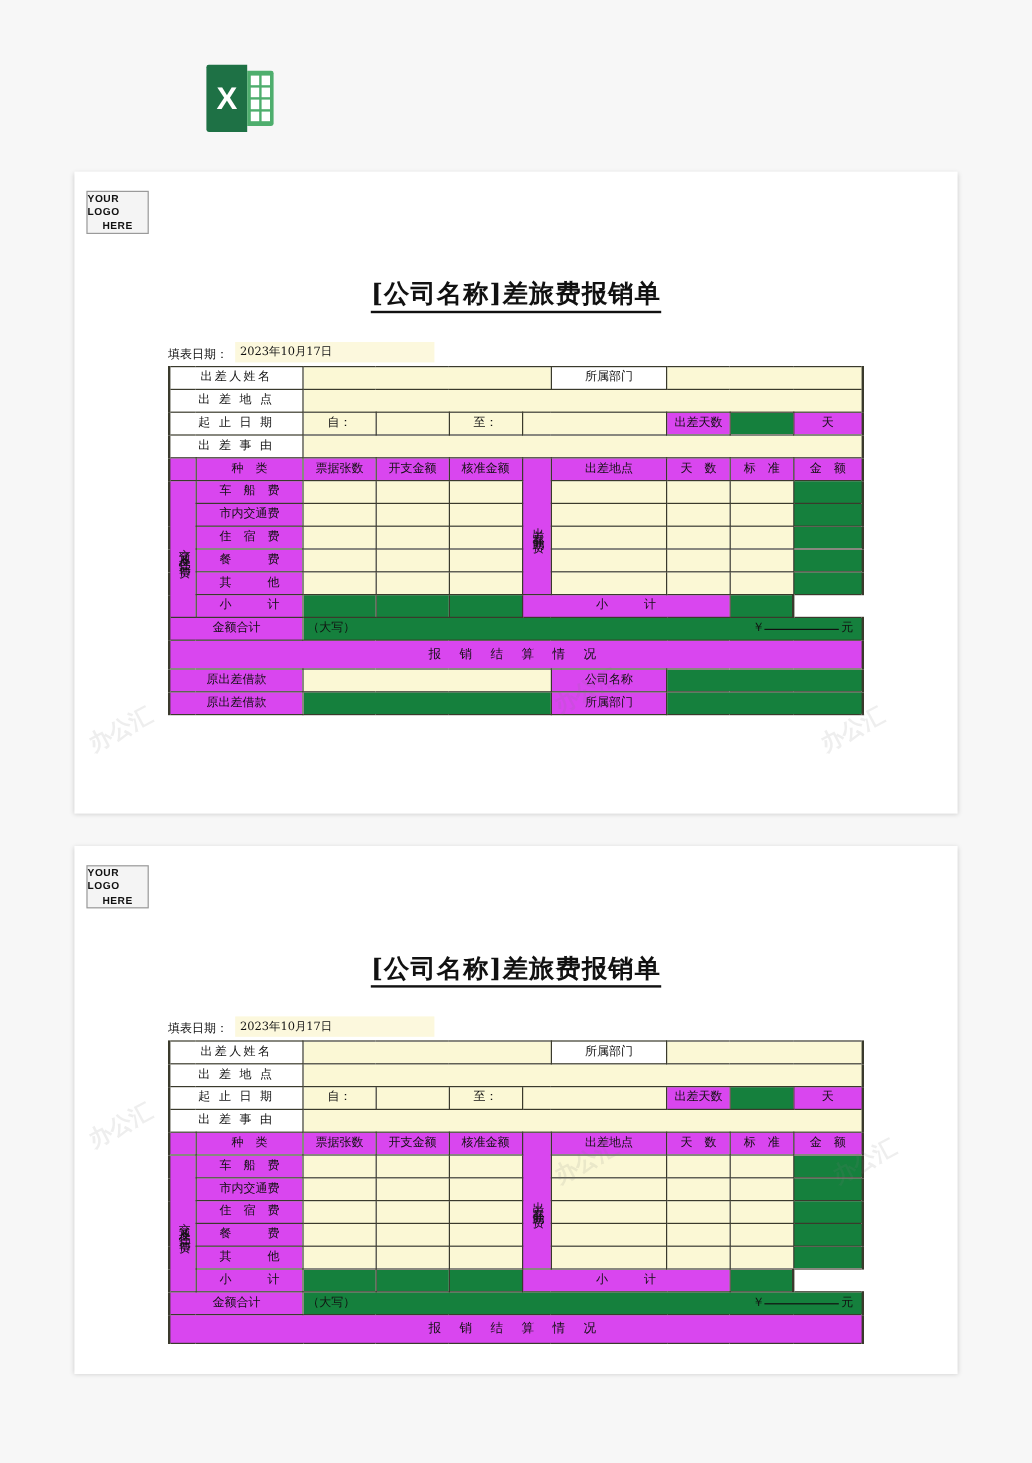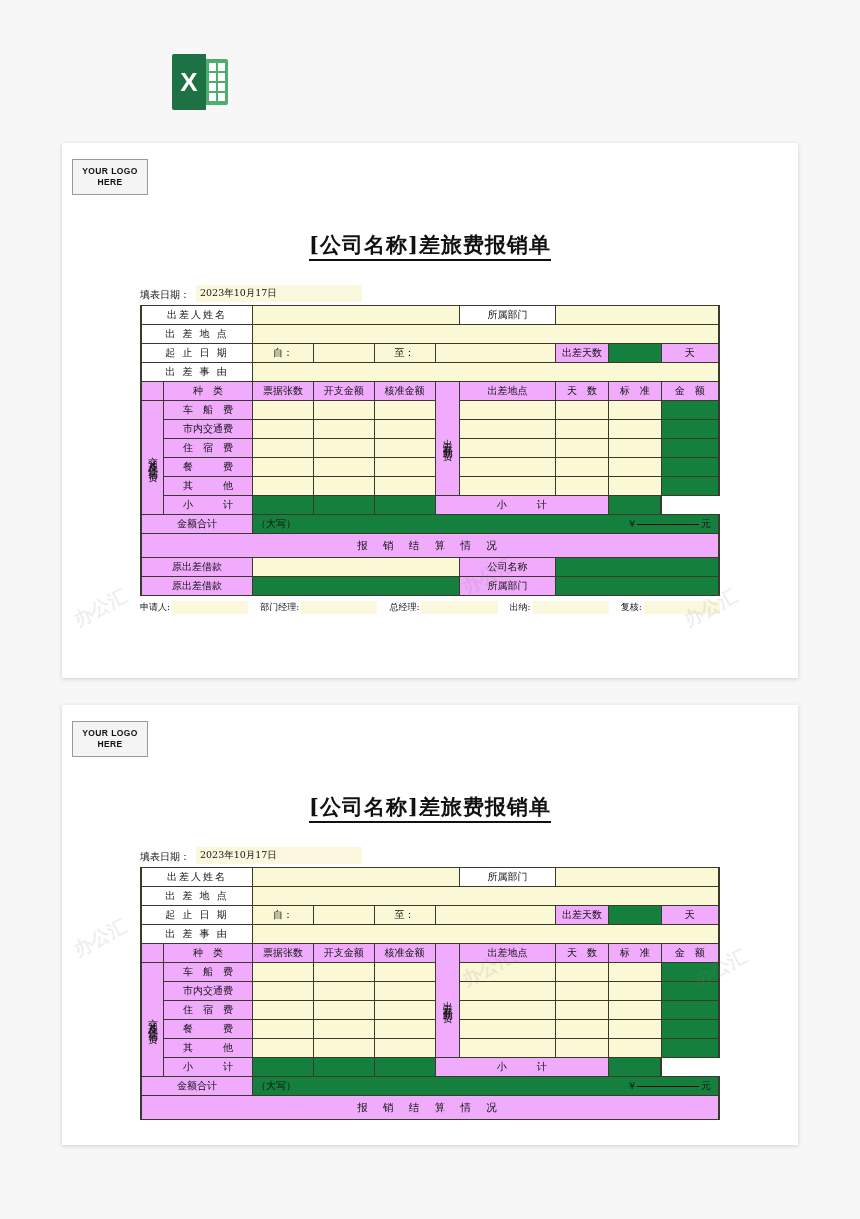--- a/index.html
+++ b/index.html
@@ -79,21 +79,21 @@
     background: #fff;
     box-shadow: 0 1px 4px rgba(0,0,0,.17);
     overflow: hidden;
   }
   #card1 { margin-top: 33px; height: 535px; }
   #card2 { margin-top: 27px; height: 440px; }
 
   .sheet { padding: 16px 0 0 0; position: relative; }
 
   .logo-box {
-    width: 76px; height: 36px;
+    width: 52px; height: 36px;
     border: 1px solid #9a9a9a;
     background: #f4f4f4;
     margin-left: 10px;
     display: flex; flex-direction: column;
     align-items: center; justify-content: center;
     font-size: 8.5px; font-weight: bold;
     letter-spacing: .4px; line-height: 1.3;
     color: #111;
     font-family: "Liberation Sans", sans-serif;
   }
@@ -146,21 +146,21 @@
     text-align: center;
     vertical-align: middle;
     line-height: 1.05;
     overflow: hidden;
     white-space: nowrap;
   }
   .lbl-cell { background:#fff; font-size:10px; letter-spacing:2px; }
   .lbl-cell.tight { letter-spacing:0; }
   .yel  { background:#fbf8d5; }
   .org  { background:#15803d; }
-  .white{ background:#f0abfc; }
+  .white{ background:#d946ef; }
   .lft  { text-align:left; padding-left:6px; }
   .vert {
     writing-mode: vertical-rl;
     text-orientation: upright;
     letter-spacing: 3px;
     font-size: 10px;
     line-height: 1;
     margin: 0 auto;
     white-space: nowrap;
   }
@@ -390,32 +390,20 @@
       </tr>
       <tr>
         <td class="white outer-l" colspan="2">原出差借款</td>
         <td class="org" colspan="4"></td>
         <td class="white">所属部门</td>
         <td class="org outer-r" colspan="3"></td>
       </tr>
     </tbody>
       </table>
 
-    <div class="sign-row">
-      <span class="s-lbl">申请人:</span>
-      <span class="s-val"></span>
-      <span class="s-lbl">部门经理:</span>
-      <span class="s-val"></span>
-      <span class="s-lbl">总经理:</span>
-      <span class="s-val"></span>
-      <span class="s-lbl">出纳:</span>
-      <span class="s-val"></span>
-      <span class="s-lbl">复核:</span>
-      <span class="s-val last"></span>
-    </div>
   </div>
 
   <div class="wm" style="left:398px; top:420px;">办公汇</div>
   <div class="wm" style="left:620px; top:452px;">办公汇</div>
   <div class="wm" style="left:10px;  top:452px;">办公汇</div>
 </div>
 
 <div class="card" id="card2">
   <div class="sheet">
 

